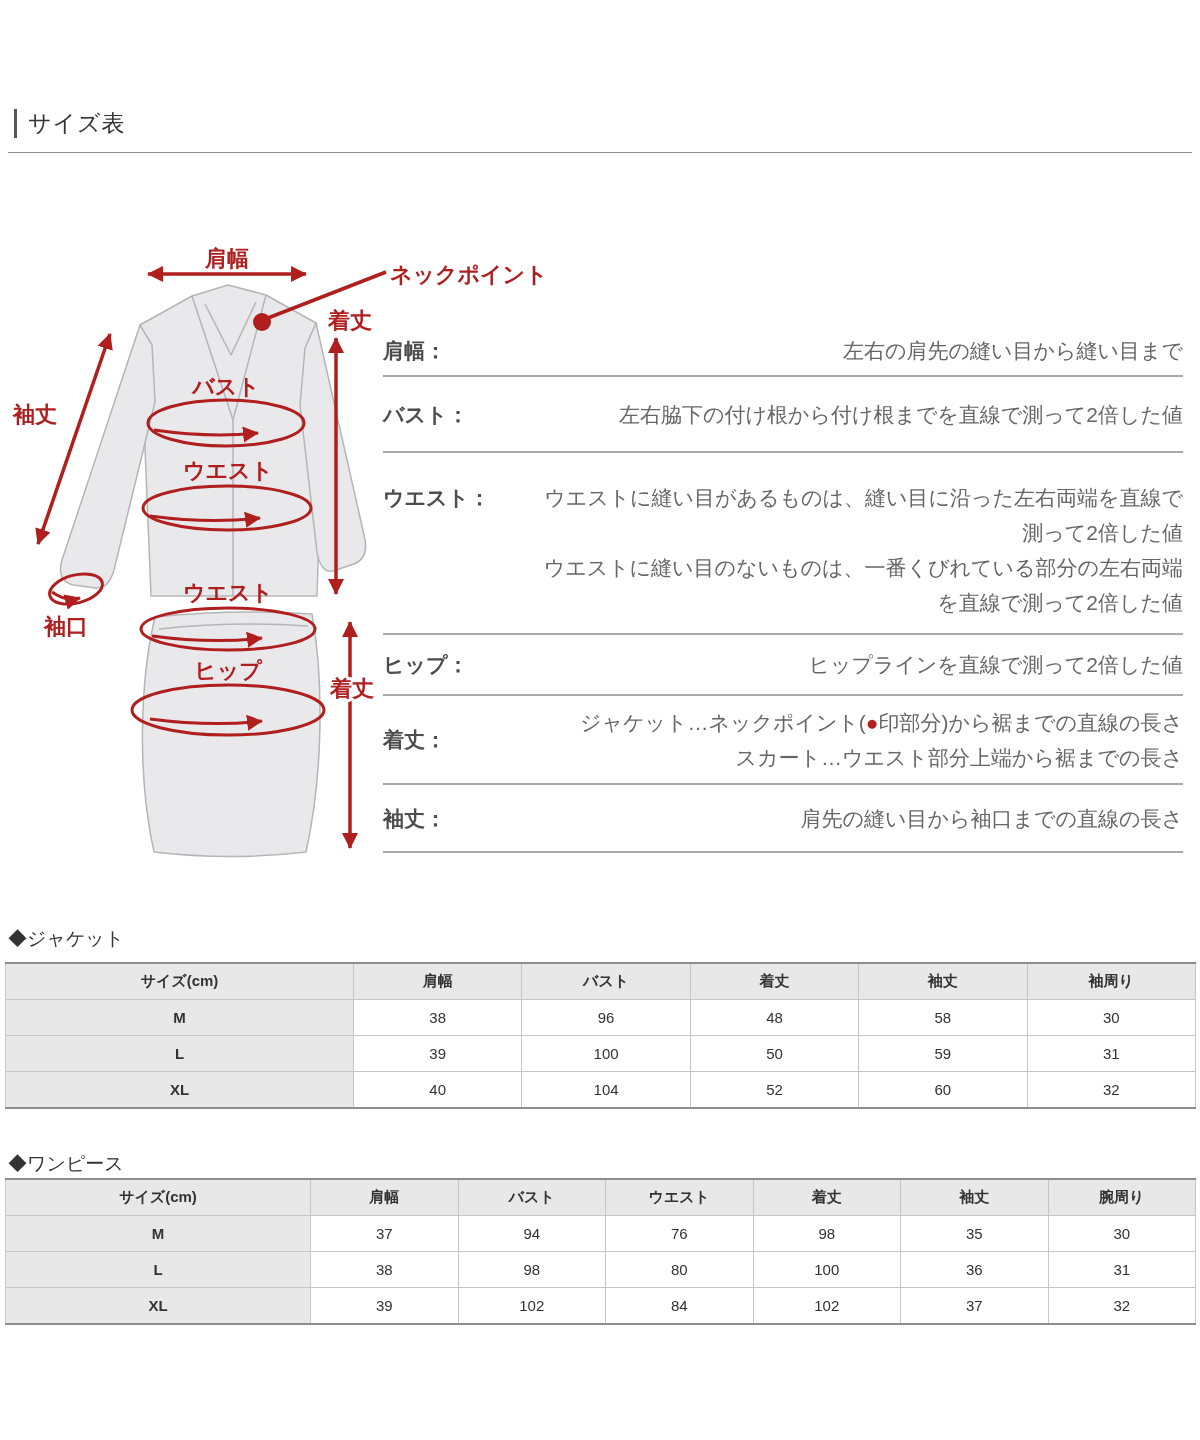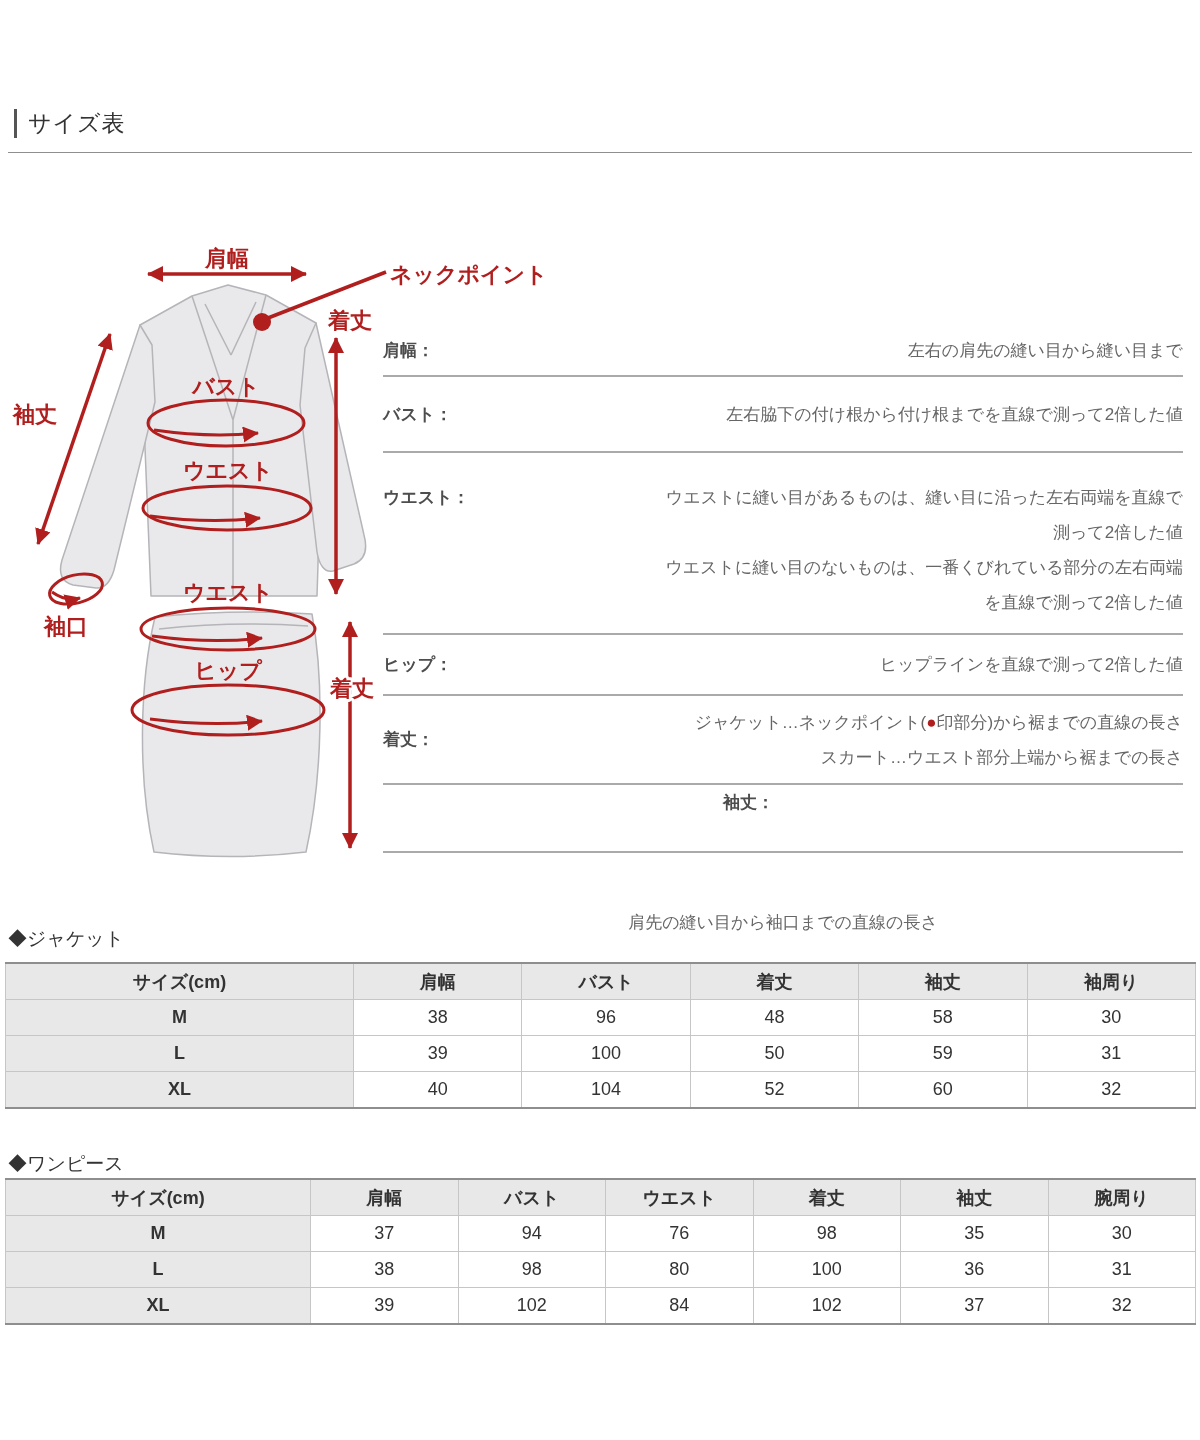--- a/index.html
+++ b/index.html
@@ -29,45 +29,45 @@
   .garment{fill:var(--garment-fill);stroke:var(--garment-stroke);stroke-width:1.5;stroke-linejoin:round;}
   .garment-line{fill:none;stroke:var(--garment-stroke);stroke-width:1.5;}
   .ann{fill:none;stroke:var(--accent);stroke-width:3.5;}
   .ann-e{fill:none;stroke:var(--accent);stroke-width:3;}
   .mk{fill:var(--accent);}
   .neckdot{fill:var(--accent);stroke:none;}
   .dlabel{fill:var(--accent);font-family:"Liberation Sans",sans-serif;font-size:22px;font-weight:bold;}
   .dlabel-halo{paint-order:stroke;stroke:#ffffff;stroke-width:6px;stroke-linejoin:round;}
 
   
-  .defs{position:absolute;left:383px;top:325px;width:800px;font-size:17px;}
+  .defs{position:absolute;left:383px;top:325px;width:800px;font-size:21px;}
   .def-row{display:flex;align-items:center;box-sizing:border-box;border-bottom:2px solid var(--divider);}
   .def-row.top{align-items:flex-start;padding-top:10px;margin-top:17px;}
   .def-term{width:120px;flex:0 0 120px;font-weight:bold;color:var(--term-color);line-height:35px;}
   .def-text{flex:1;color:var(--text-body);line-height:35px;text-align:right;}
   .r1{height:52px;}
   .r2{height:76px;gap:36px;}
   .r3{height:165px;}
   .r4{height:61px;}
   .r5{height:89px;}
-  .r6{height:68px;flex-direction:column;}
+  .r6{height:68px;}
   .accent-dot{color:var(--accent);}
 
   
   .sec-head{position:absolute;left:8px;font-size:19px;color:var(--text-dark);}
   .sec-head.jacket{top:926px;}
   .sec-head.onepiece{top:1151px;}
 
   
   .size-table{position:absolute;left:5px;width:1190px;border-collapse:collapse;table-layout:fixed;
     border-top:2px solid #8e8e8e;border-bottom:2px solid #8e8e8e;}
   .size-table.t-jacket{top:962px;}
   .size-table.t-onepiece{top:1178px;}
   .size-table th,.size-table td{border:1px solid var(--cell-border);height:35px;text-align:center;
-    font-size:18px;color:var(--text-dark);padding:0;}
+    font-size:15px;color:var(--text-dark);padding:0;}
   .size-table th{background:var(--table-header-bg);font-weight:bold;}
   .size-table td.size-col{background:var(--table-header-bg);font-weight:bold;}
   .t-jacket col.c-size{width:348px;}
   .t-jacket col.c-data{width:168.4px;}
   .t-onepiece col.c-size{width:305px;}
   .t-onepiece col.c-data{width:147.5px;}
 </style>
 </head>
 <body>
 

